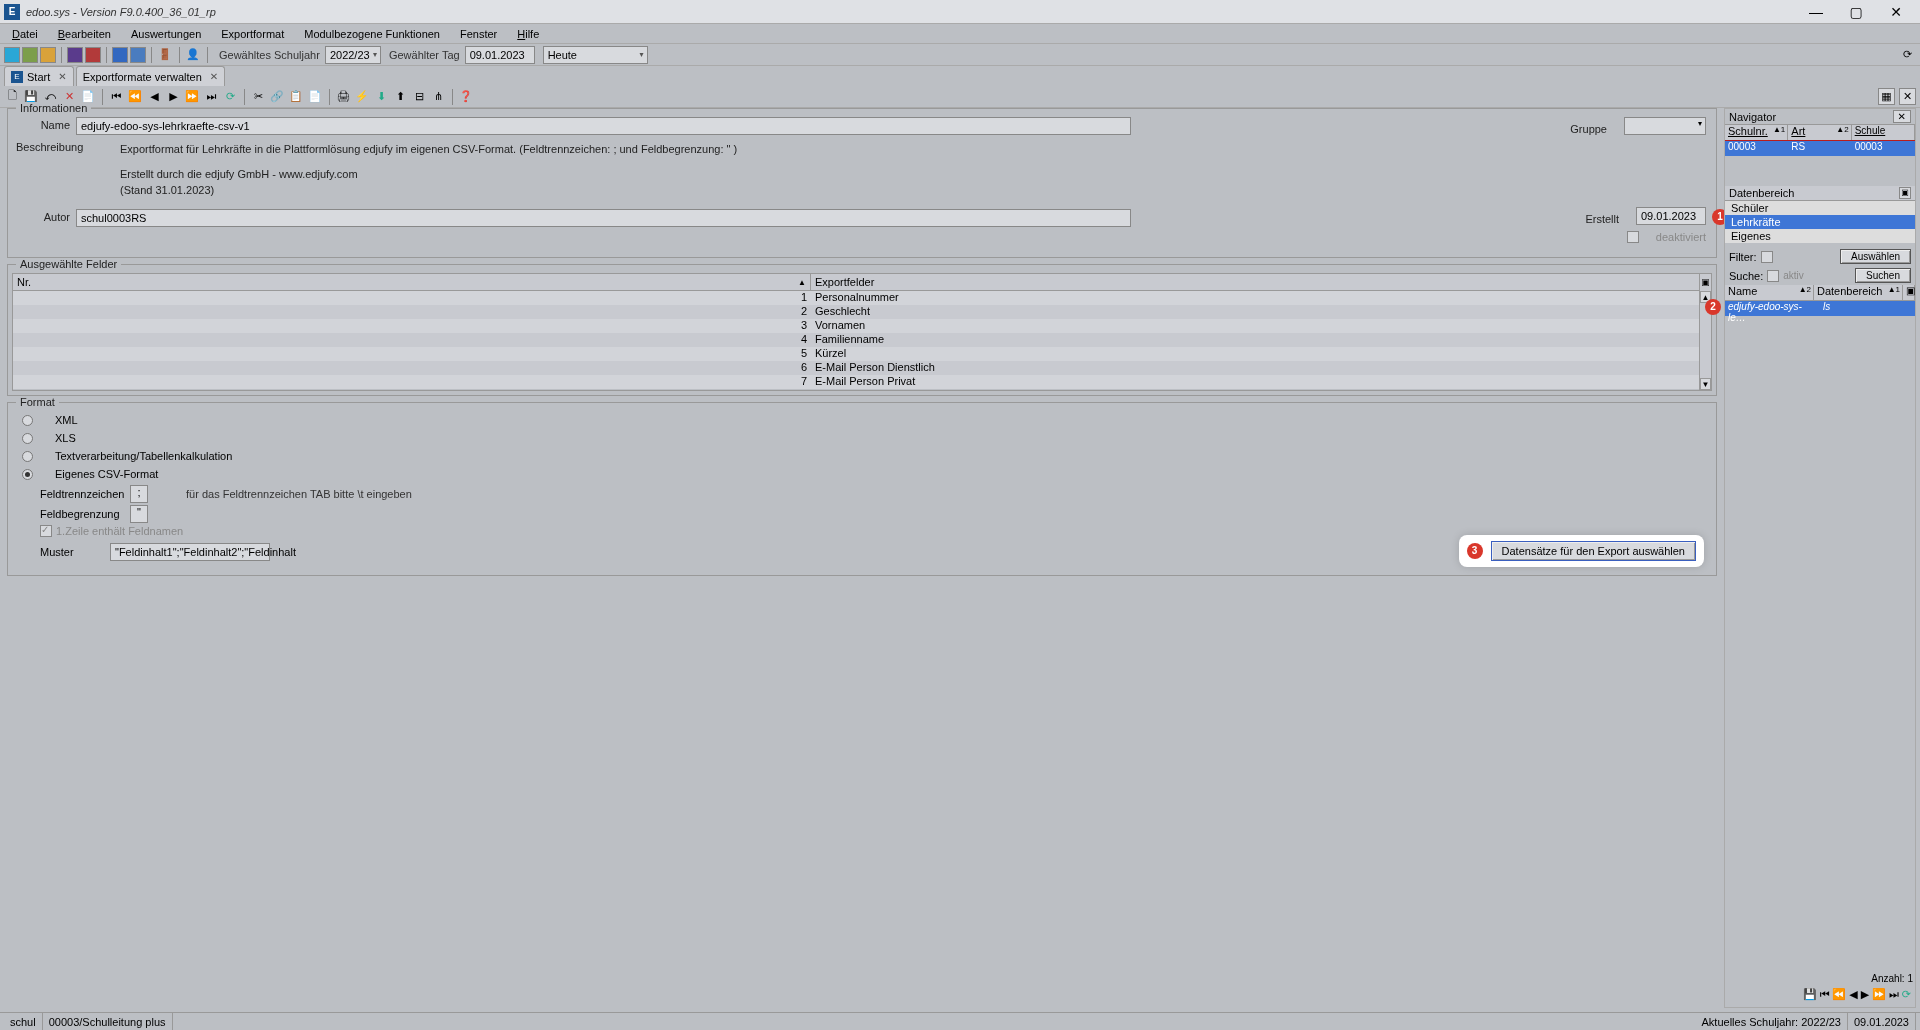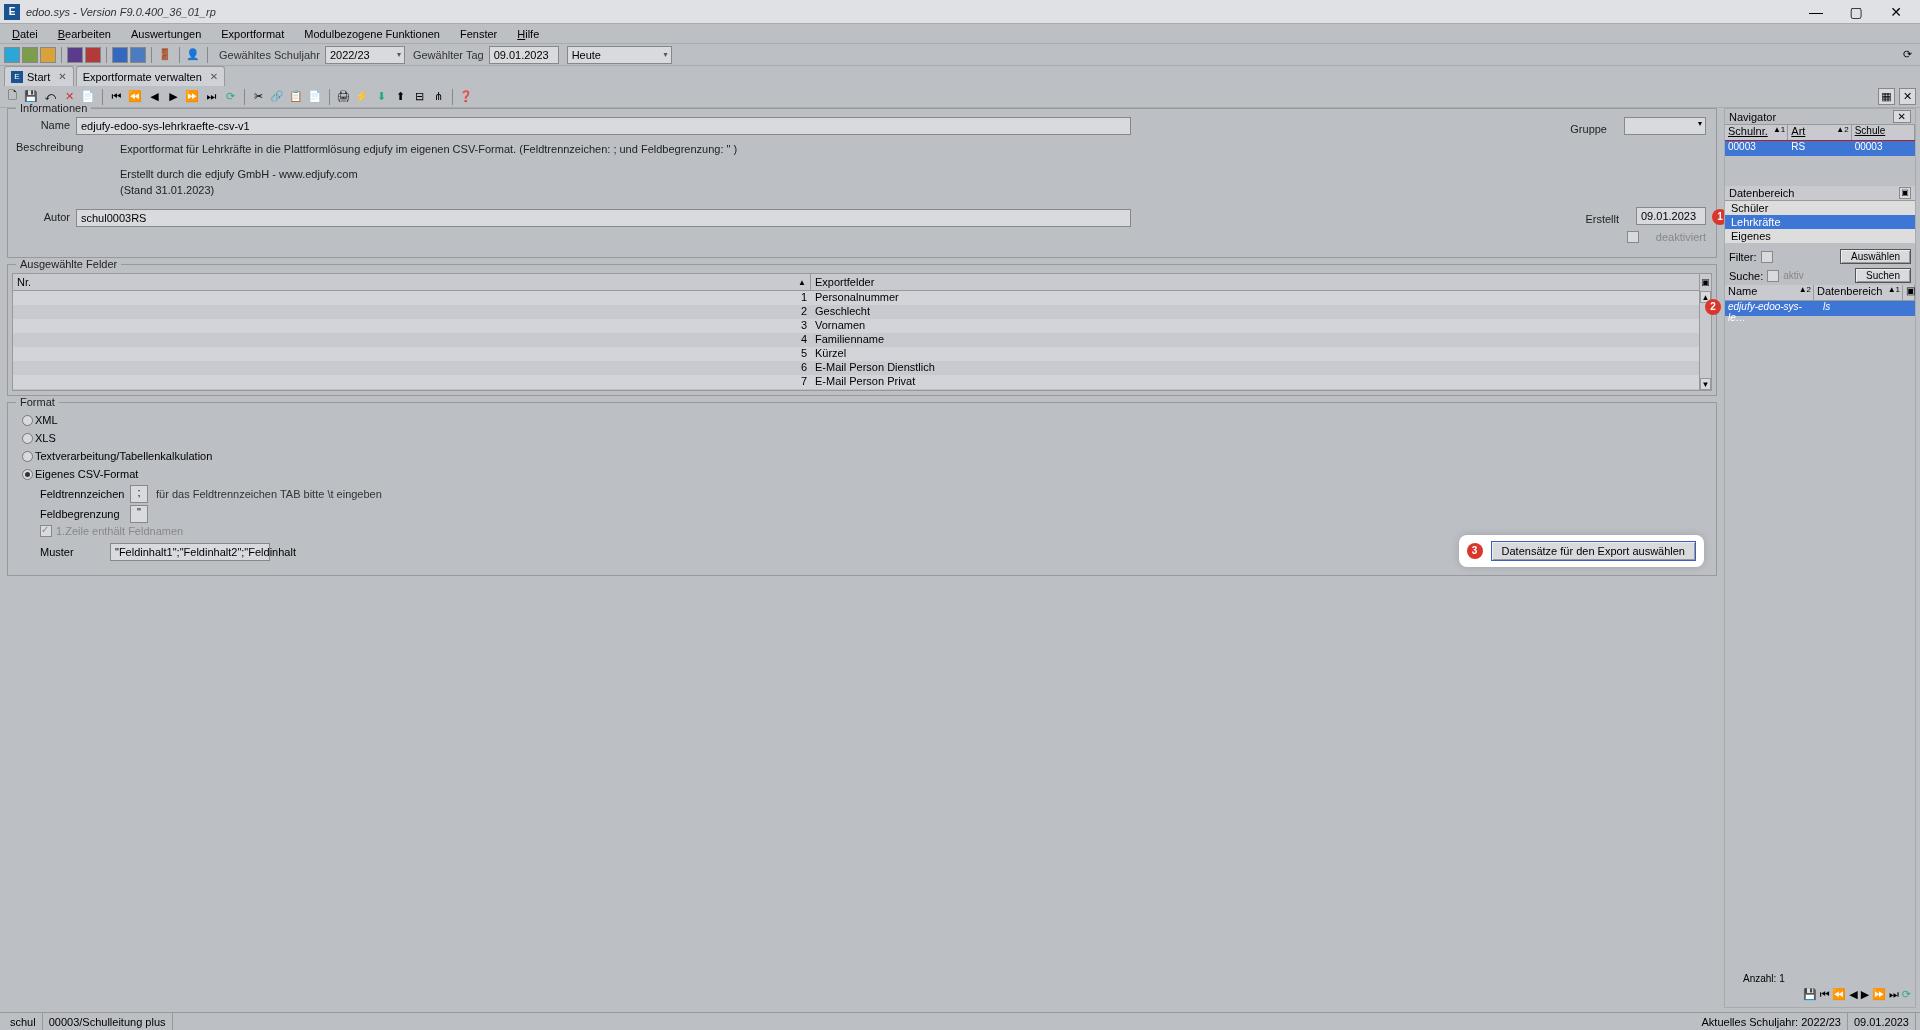--- a/index.html
+++ b/index.html
@@ -73,21 +73,21 @@
 .ft-row:nth-child(odd) { background: #d2d4d9; }
 .ft-row:nth-child(even) { background: #c8cad0; }
 .ft-nr { width: 798px; text-align: right; padding-right: 4px; }
 .ft-ef { flex: 1; padding-left: 4px; }
 .scroll-v { position: absolute; right: 0; top: 17px; bottom: 0; width: 12px; background: #c8cad0; border-left: 1px solid #999; }
 .scroll-v .arrow { height: 12px; text-align: center; font-size: 8px; line-height: 12px; background: #d8dade; border: 1px solid #999; }
 .scroll-v .arrow.down { position: absolute; bottom: 0; left: 0; right: 0; }
 .corner-btn { position: absolute; right: 0; top: 0; width: 12px; height: 17px; background: #c8cad0; border-left: 1px solid #999; text-align: center; font-size: 9px; line-height: 17px; }
 
 
-.radio-row { display: flex; align-items: center; gap: 2px; padding: 3px 6px; }
+.radio-row { display: flex; align-items: center; gap: 22px; padding: 3px 6px; }
 .radio { width: 11px; height: 11px; border: 1px solid #777; border-radius: 50%; background: #d8dade; display: inline-flex; align-items: center; justify-content: center; }
 .radio.checked::after { content: ""; width: 5px; height: 5px; background: #333; border-radius: 50%; }
 .sub { padding-left: 24px; display: flex; align-items: center; gap: 8px; margin-top: 2px; }
 .small-input { width: 18px; height: 18px; border: 1px solid #888; background: #d8dade; text-align: center; }
 .muster-input { width: 160px; height: 18px; border: 1px solid #888; background: #d8dade; padding: 0 4px; display: inline-flex; align-items: center; }
 
 .export-btn { position: absolute; right: 12px; bottom: 8px; }
 .button-3d { background: #d8dade; border: 1px solid #555; padding: 3px 10px; box-shadow: inset 1px 1px 0 #eee, inset -1px -1px 0 #999; }
 .highlight-box { background: #fff; border-radius: 8px; padding: 6px 8px; display: inline-flex; align-items: center; gap: 8px; box-shadow: 0 0 8px rgba(0,0,0,0.15); }
 .callout-badge { width: 16px; height: 16px; background: #d9372b; color: #fff; border-radius: 50%; text-align: center; line-height: 16px; font-size: 10px; font-weight: bold; }
@@ -108,21 +108,21 @@
 .nav-row { display: flex; align-items: center; padding: 2px 4px; gap: 4px; }
 .nav-btn { background: #d8dade; border: 1px solid #555; padding: 1px 10px; margin-left: auto; box-shadow: inset 1px 1px 0 #eee, inset -1px -1px 0 #999; font-size: 10px; }
 
 .nav-results-h { display: flex; background: #c8cad0; height: 16px; border-bottom: 1px solid #999; }
 .nav-results-h div { padding: 0 3px; font-size: 10px; border-right: 1px solid #999; position: relative; }
 .nav-results-h .c1 { flex: 1; }
 .nav-results-h .c2 { flex: 1; }
 .nav-result-row { display: flex; background: #3e76d6; color: #fff; height: 15px; }
 .nav-result-row div { padding: 0 3px; font-size: 10px; flex: 1; font-style: italic; }
 
-.nav-footer { position: absolute; bottom: 4px; left: 16px; right: 0; text-align: left; }
+.nav-footer { position: absolute; bottom: 4px; left: 16px; right: 0; text-align: right; }
 .nav-footer .cnt { padding: 2px; font-size: 10px; }
 .nav-footer .nav-icons { display: flex; justify-content: flex-end; gap: 3px; padding: 2px 4px; }
 .nav-footer .nav-icons span { font-size: 11px; }
 
 
 .status-bar { position: absolute; bottom: 0; left: 0; right: 0; height: 18px; background: #bcbfc4; border-top: 1px solid #999; display: flex; align-items: center; padding: 0 4px; }
 .status-bar .cell { border-right: 1px solid #999; padding: 0 6px; height: 100%; display: flex; align-items: center; }
 .status-bar .right { margin-left: auto; }
 
 .sq-btn { width:12px; height:12px; border:1px solid #888; background:#d8dade; font-size:8px; text-align:center; line-height:10px; margin-left:auto; }
@@ -159,21 +159,21 @@
   <span class="tb-btn" style="background:#b23a3a"></span>
   <span class="tb-sep"></span>
   <span class="tb-btn" style="background:#3268c0"></span>
   <span class="tb-btn" style="background:#4a7cbf"></span>
   <span class="tb-sep"></span>
   <span class="icon-btn">🚪</span>
   <span class="tb-sep"></span>
   <span class="icon-btn">👤</span>
   <span class="tb-sep"></span>
   <span class="tb-label">Gewähltes Schuljahr</span>
-  <span class="tb-combo" style="width:80px">2022/23</span>
+  <span class="tb-combo" style="width:56px">2022/23</span>
   <span class="tb-label">Gewählter Tag</span>
   <span class="tb-input" style="width:70px">09.01.2023</span>
   <span class="tb-combo" style="width:105px;margin-left:6px">Heute</span>
   <span style="margin-left:auto" class="icon-btn">⟳</span>
 </div>
 
 <div class="tabs">
   <div class="tab">
     <span class="tab-icon">E</span>
     <span>Start</span>
@@ -317,21 +317,21 @@
       <span class="radio"></span>
       <span>Textverarbeitung/Tabellenkalkulation</span>
     </div>
     <div class="radio-row">
       <span class="radio checked"></span>
       <span>Eigenes CSV-Format</span>
     </div>
     <div class="sub">
       <span style="width:82px">Feldtrennzeichen</span>
       <span class="small-input">;</span>
-      <span style="margin-left:0;color:#333">für das Feldtrennzeichen TAB bitte \t eingeben</span>
+      <span style="margin-left:30px;color:#333">für das Feldtrennzeichen TAB bitte \t eingeben</span>
     </div>
     <div class="sub">
       <span style="width:82px">Feldbegrenzung</span>
       <span class="small-input">"</span>
     </div>
     <div class="sub" style="gap:4px">
       <span class="checkbox" style="background:#d8dade;position:relative">
         <span style="position:absolute;left:0;top:-2px;color:#888;font-size:10px">✓</span>
       </span>
       <span style="color:#888">1.Zeile enthält Feldnamen</span>

